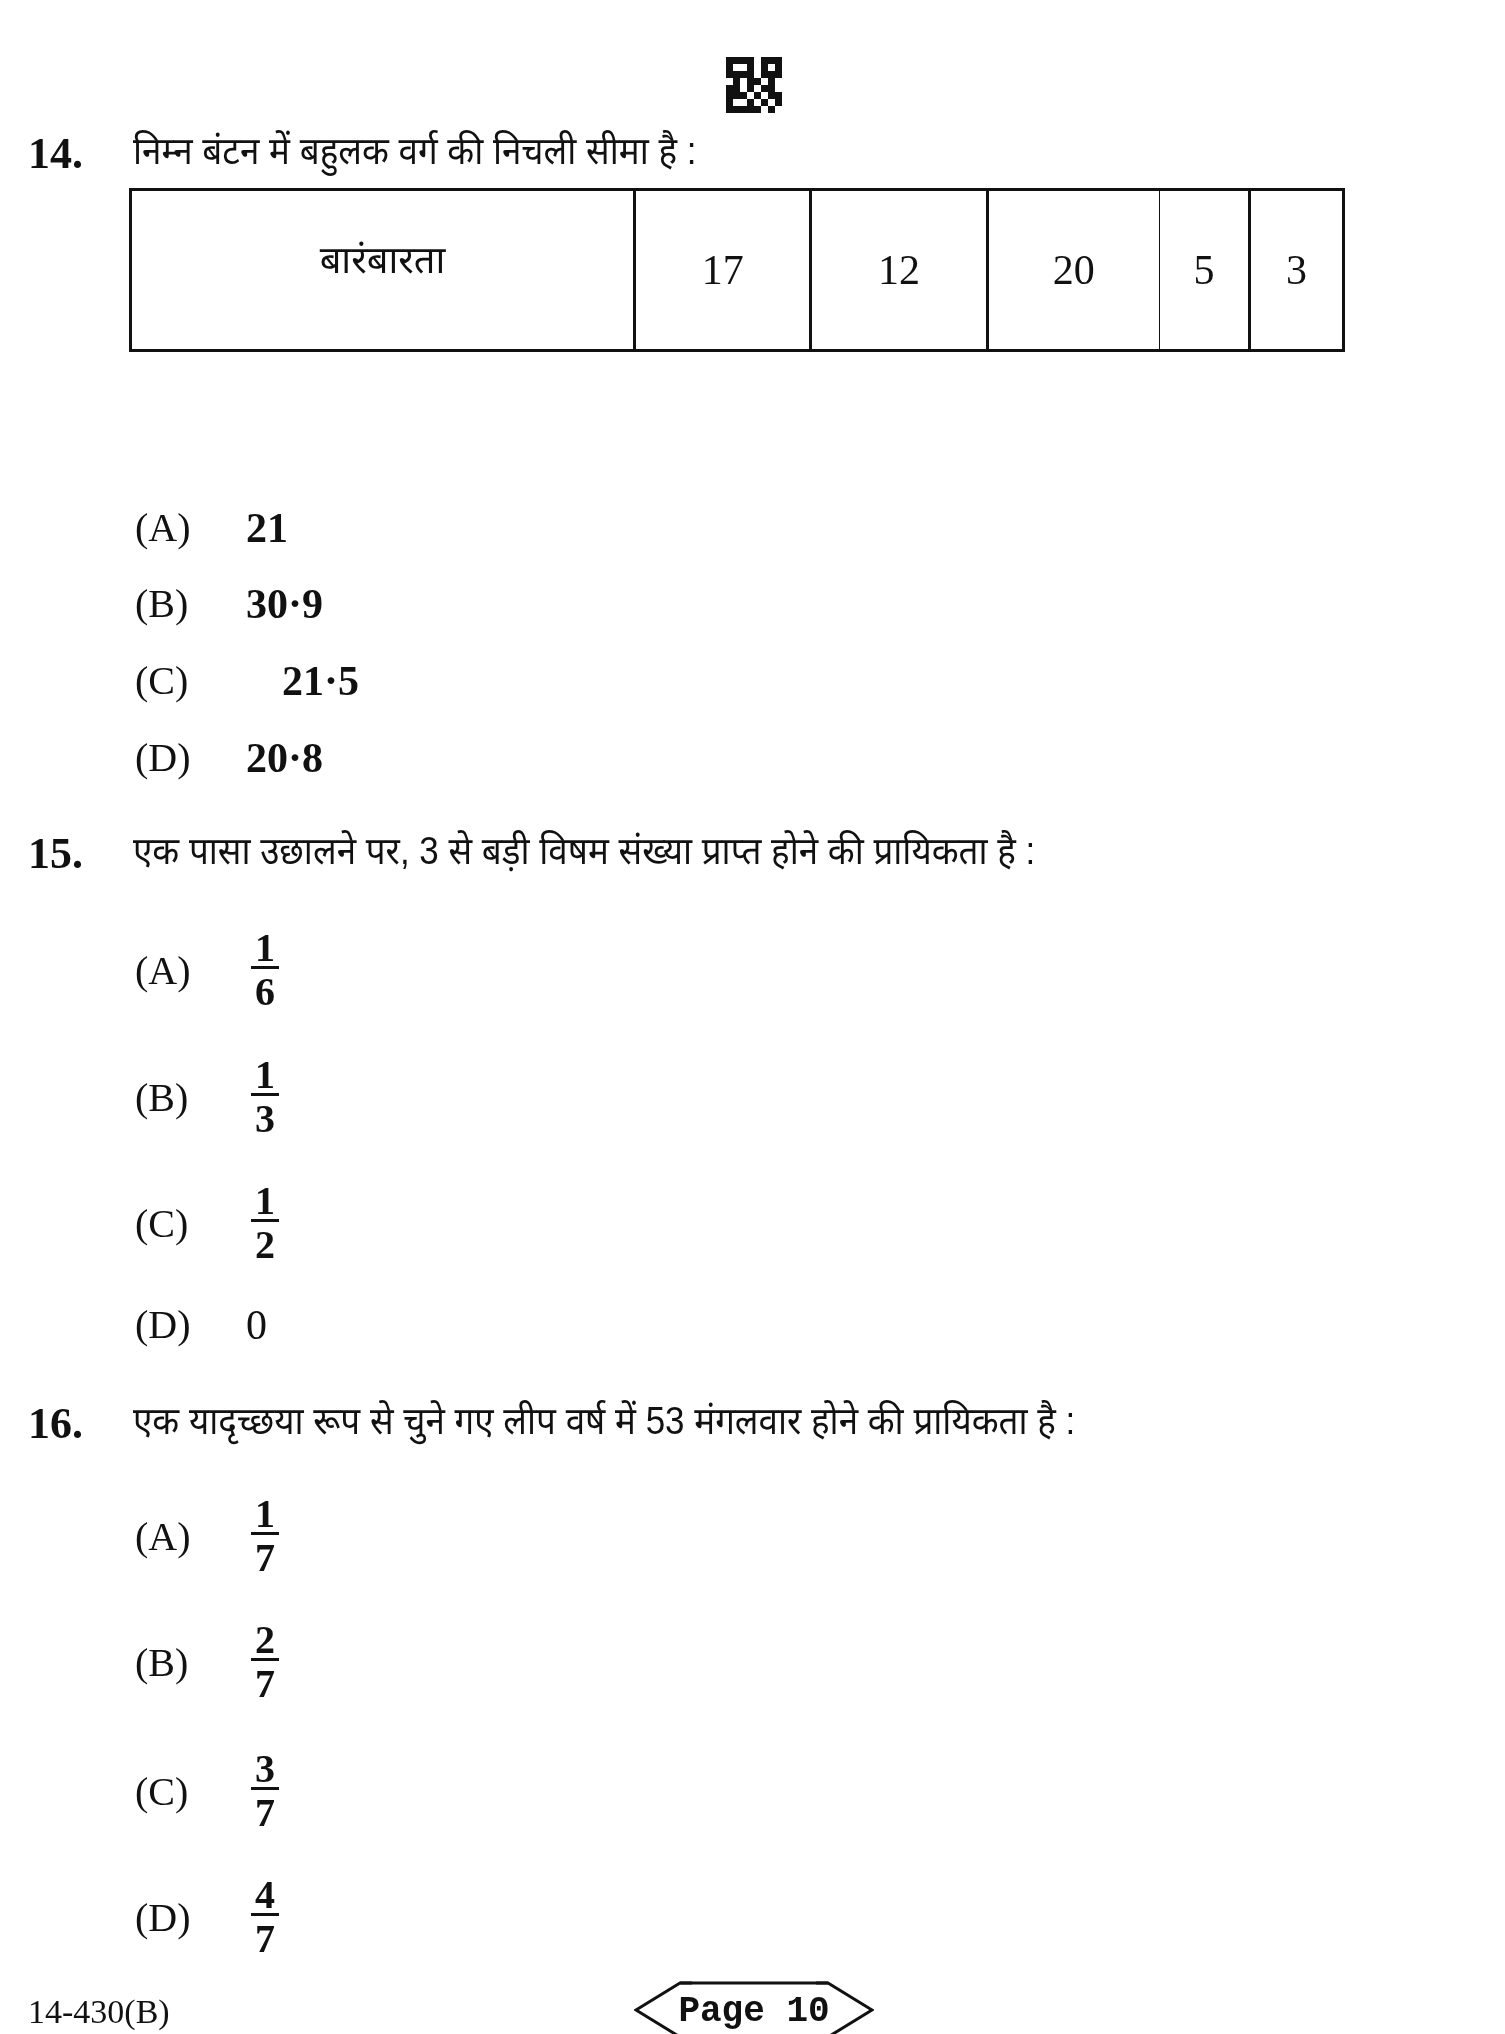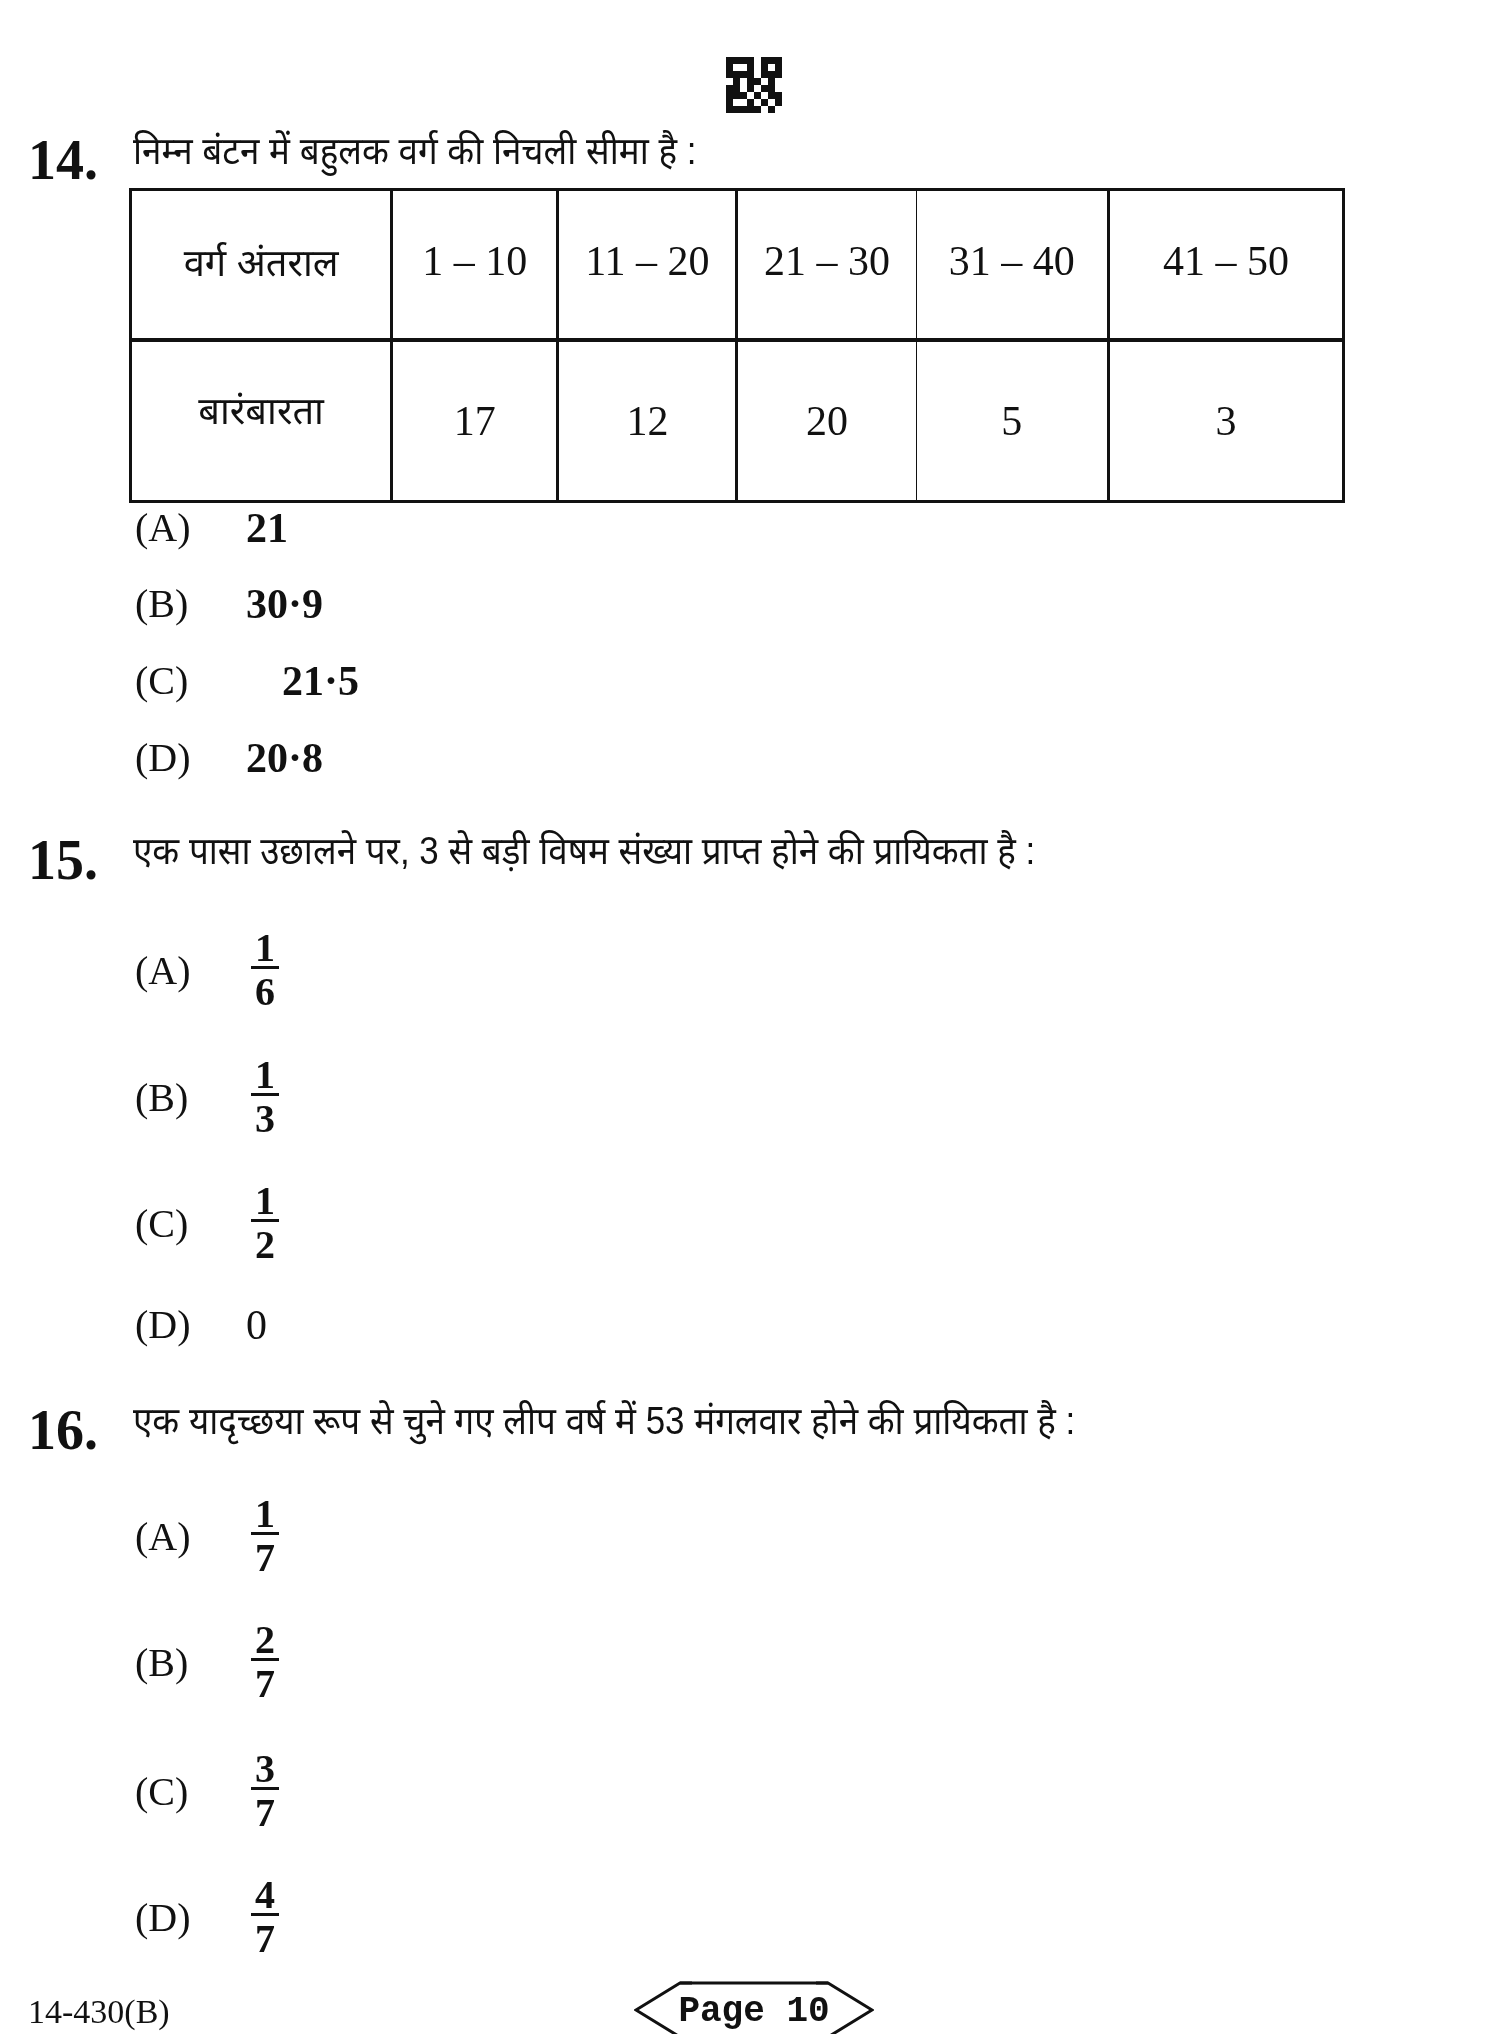--- a/index.html
+++ b/index.html
@@ -9,21 +9,21 @@
     font-family: "DejaVu Serif", "Liberation Serif", serif;
   }
   .abs { position: absolute; }
   .qr {
     left: 726px; top: 57px; width: 56px; height: 56px;
     display: grid; grid-template-columns: repeat(8, 7px); grid-template-rows: repeat(8, 7px);
   }
   .qr span { display: block; }
   .qnum {
     font-family: "Liberation Serif", "DejaVu Serif", serif;
-    font-weight: bold; font-size: 56px; line-height: 1;
+    font-weight: bold; font-size: 44px; line-height: 1;
   }
   .qtext {
     font-family: "Liberation Sans", "DejaVu Sans", sans-serif;
     font-size: 38px; line-height: 1; white-space: nowrap;
     transform: scaleX(0.92); transform-origin: left center;
   }
   table.dist {
     position: absolute; left: 129px; top: 188px;
     border-collapse: collapse; width: 1216px;
     font-family: "Liberation Serif", "DejaVu Serif", serif;
@@ -135,28 +135,20 @@
     <span style="background: rgb(255, 255, 255);"></span>
     <span style="background: rgb(17, 17, 17);"></span>
     <span style="background: rgb(255, 255, 255);"></span>
   </div>
 
 <div class="abs qnum" style="left:28px; top:132px;">14.</div>
 <div class="abs qtext" style="left:133px; top:132px;">निम्न बंटन में बहुलक वर्ग की निचली सीमा है :</div>
 
 <table class="dist">
   <tbody>
-      <tr class="r1">
-    <td class="hin" style="width:258px;">वर्ग अंतराल</td>
-    <td style="width:163px;">1 – 10</td>
-    <td style="width:176px;">11 – 20</td>
-    <td class="thin" style="width:177px; border-left-width:3px;">21 – 30</td>
-    <td style="width:190px; border-left-width:1px;">31 – 40</td>
-    <td style="width:232px;">41 – 50</td>
-  </tr>
   <tr class="r2">
     <td class="hin">बारंबारता</td>
     <td>17</td>
     <td>12</td>
     <td class="thin" style="border-left-width:3px;">20</td>
     <td style="border-left-width:1px;">5</td>
     <td>3</td>
   </tr>
 </tbody>
   </table>

